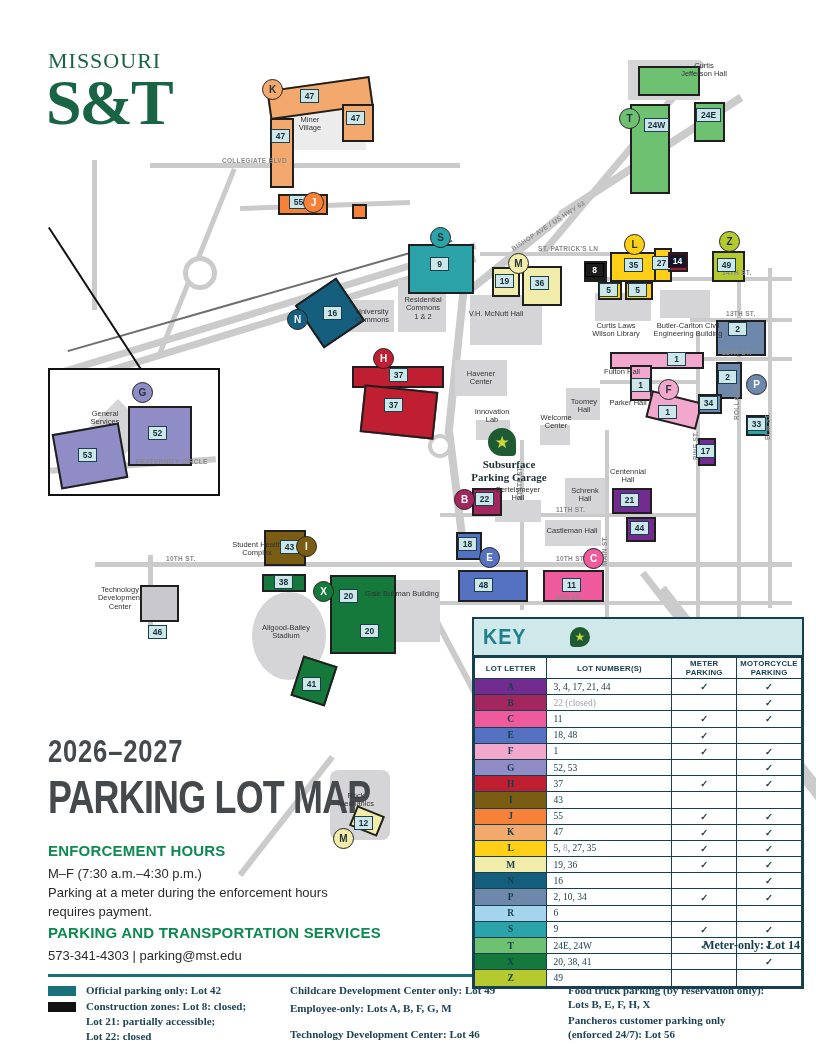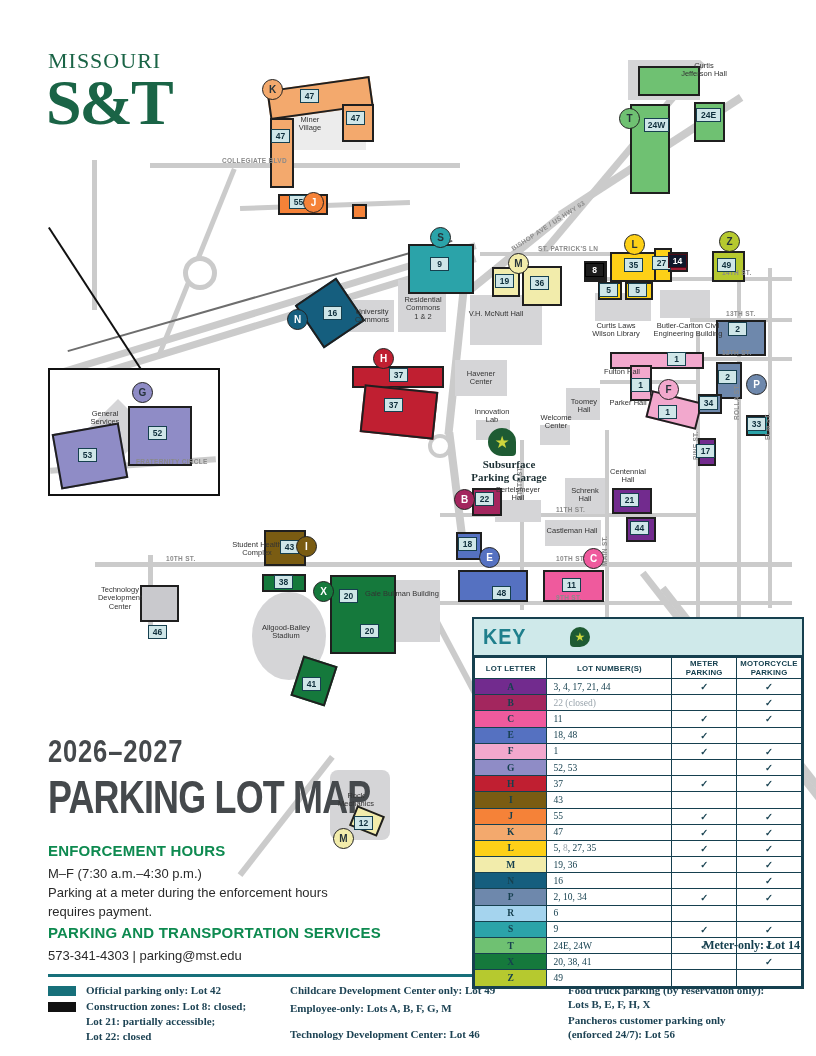--- a/index.html
+++ b/index.html
@@ -196,21 +196,21 @@
     <div class="badge" style="left:631px;top:378px;">1</div>
     <div class="badge" style="left:658px;top:405px;">1</div>
     <div class="badge" style="left:718px;top:370px;">2</div>
     <div class="badge" style="left:699px;top:396px;">34</div>
     <div class="badge" style="left:747px;top:417px;">33</div>
     <div class="badge" style="left:696px;top:444px;">17</div>
     <div class="badge" style="left:620px;top:493px;">21</div>
     <div class="badge" style="left:630px;top:521px;">44</div>
     <div class="badge" style="left:475px;top:492px;">22</div>
     <div class="badge" style="left:458px;top:537px;">18</div>
-    <div class="badge" style="left:492px;top:578px;margin-top:8px;">48</div>
+    <div class="badge" style="left:474px;top:578px;">48</div>
     <div class="badge" style="left:562px;top:578px;">11</div>
     <div class="badge" style="left:280px;top:540px;">43</div>
     <div class="badge" style="left:148px;top:593px;margin-top:32px;">46</div>
     <div class="badge" style="left:274px;top:575px;">38</div>
     <div class="badge" style="left:339px;top:589px;">20</div>
     <div class="badge" style="left:360px;top:624px;">20</div>
     <div class="badge" style="left:302px;top:677px;">41</div>
     <div class="badge" style="left:354px;top:816px;">12</div>
 
     <div class="mk cK dk" style="left:262px;top:79px;">K</div>

